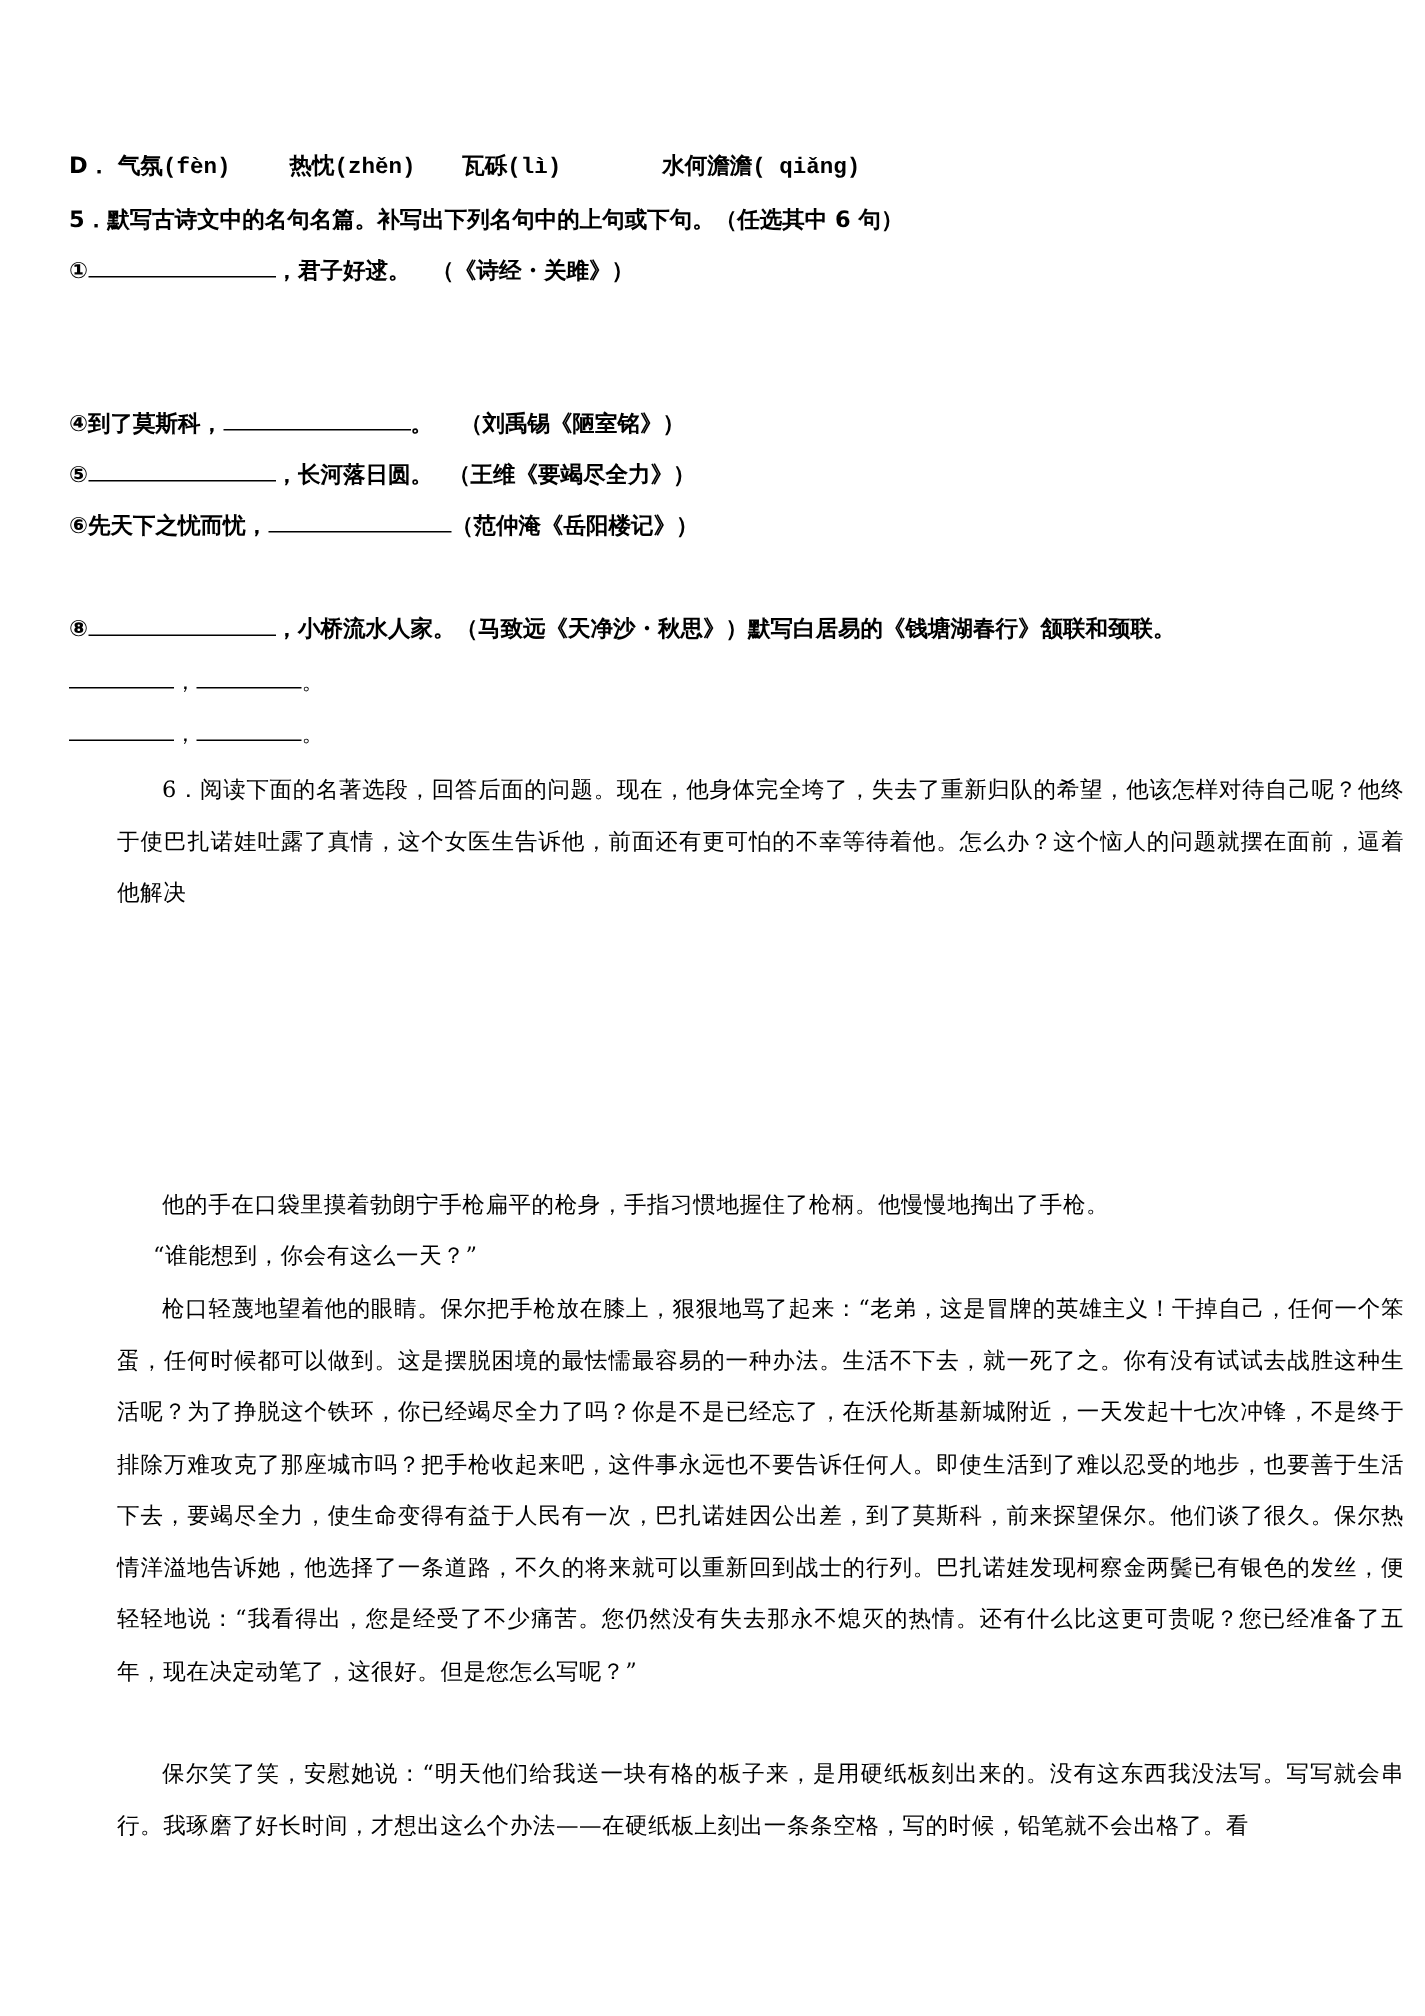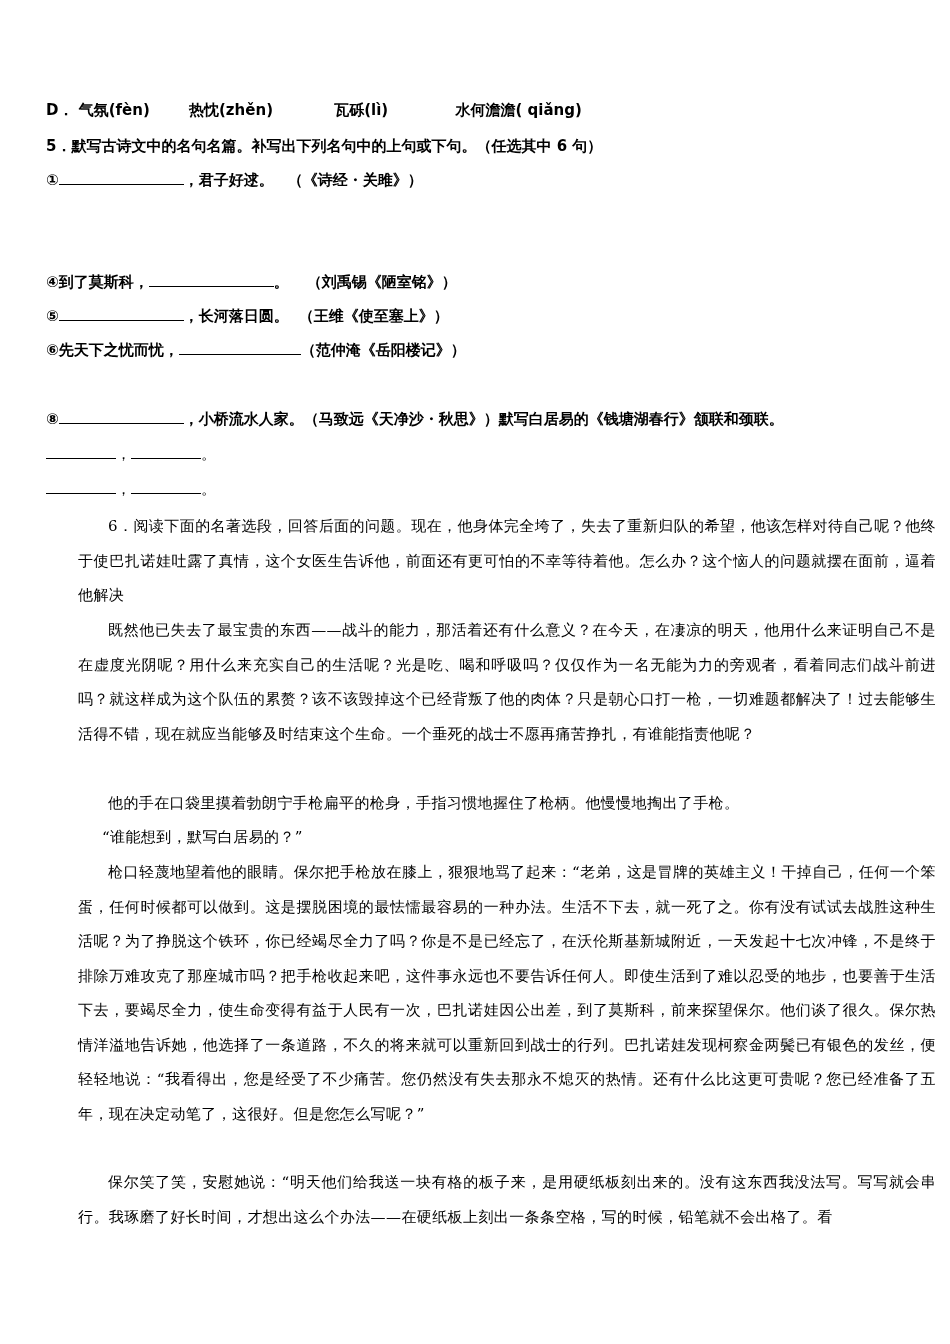--- a/index.html
+++ b/index.html
@@ -51,67 +51,66 @@
       left: 46px;
       width: 858px;
       font-family: "DejaVu Serif", "Liberation Serif", serif;
       font-size: 15px;
       line-height: 34.5px;
       text-align: justify;
       letter-spacing: 0.4px;
       margin-left: 32px;
     }
     .indent { text-indent: 30px; }
-    .opt { display: inline-block; }
+    .opt { display: inline-block; font-family: Liberation Mono, monospace; }
   </style>
 </head>
 <body>
 
 <div class="page">
 
   <div class="line bold" style="top:100px;">
     <span>D．</span>
     <span class="opt" style="margin-right:34px;"><span>气氛</span><span>(fèn)</span></span>
-    <span class="opt" style="margin-right:56px;"><span>热忱</span><span>(zhěn)</span></span>
+    <span class="opt" style="margin-right:26px;"><span>热忱</span><span>(zhěn)</span></span>
     <span class="opt" style="margin-right:62px;"><span>瓦砾</span><span>(lì)</span></span>
     <span class="opt"><span>水何澹澹</span><span>( qiǎng)</span></span>
   </div>
 
   <div class="line bold" style="top:136px;">5．默写古诗文中的名句名篇。补写出下列名句中的上句或下句。（任选其中 6 句）</div>
 
   <div class="line bold" style="top:170px;">
     <span>①</span><span class="blank w125"></span><span>，君子好逑。</span><span class="gap" style="width:14px;"></span><span>（《诗经・关雎》）</span>
   </div>
 
 
 
   <div class="line bold" style="top:272px;">
     <span>④</span><span>到了莫斯科，</span><span class="blank w125"></span><span>。</span><span class="gap" style="width:18px;"></span><span>（刘禹锡《陋室铭》）</span>
   </div>
 
   <div class="line bold" style="top:306px;">
-    <span>⑤</span><span class="blank w125"></span><span>，长河落日圆。</span><span class="gap" style="width:10px;"></span><span>（王维《使至塞上》）</span>
+    <span>⑤</span><span class="blank w125"></span><span>，长河落日圆。</span><span class="gap" style="width:10px;"></span><span>（王维《要竭尽全力》）</span>
   </div>
 
   <div class="line bold" style="top:340px;">
     <span>⑥</span><span>先天下之忧而忧，</span><span class="blank w122"></span><span>（范仲淹《岳阳楼记》）</span>
   </div>
 
 
   <div class="line bold" style="top:409px;">
     <span>⑧</span><span class="blank w125"></span><span>，小桥流水人家。</span><span>（马致远《天净沙・秋思》）默写白居易的《钱塘湖春行》颔联和颈联。</span>
   </div>
 
   <div class="line sans" style="top:444px;">
     <span class="blank w70"></span><span>，</span><span class="blank w70"></span><span>。</span>
   </div>
   <div class="line sans" style="top:479px;">
     <span class="blank w70"></span><span>，</span><span class="blank w70"></span><span>。</span>
   </div>
 
   <div class="prose indent" style="top:509px;">6．阅读下面的名著选段，回答后面的问题。现在，他身体完全垮了，失去了重新归队的希望，他该怎样对待自己呢？他终于使巴扎诺娃吐露了真情，这个女医生告诉他，前面还有更可怕的不幸等待着他。怎么办？这个恼人的问题就摆在面前，逼着他解决</div>
-  <div class="prose indent" style="top:613px;">既然他已失去了最宝贵的东西——战斗的能力，那活着还有什么意义？在今天，在凄凉的明天，他用什么来证明自己不是在虚度光阴呢？用什么来充实自己的生活呢？光是吃、喝和呼吸吗？仅仅作为一名无能为力的旁观者，看着同志们战斗前进吗？就这样成为这个队伍的累赘？该不该毁掉这个已经背叛了他的肉体？只是朝心口打一枪，一切难题都解决了！过去能够生活得不错，现在就应当能够及时结束这个生命。一个垂死的战士不愿再痛苦挣扎，有谁能指责他呢？</div>
   <div class="prose indent" style="top:786px;">他的手在口袋里摸着勃朗宁手枪扁平的枪身，手指习惯地握住了枪柄。他慢慢地掏出了手枪。</div>
-  <div class="prose indent" style="top:820px; text-indent:24px;">“谁能想到，默写白居易的？”</div>
+  <div class="prose indent" style="top:820px; text-indent:24px;">“谁能想到，你会有这么一天？”</div>
   <div class="prose indent" style="top:855px;">枪口轻蔑地望着他的眼睛。保尔把手枪放在膝上，狠狠地骂了起来：“老弟，这是冒牌的英雄主义！干掉自己，任何一个笨蛋，任何时候都可以做到。这是摆脱困境的最怯懦最容易的一种办法。生活不下去，就一死了之。你有没有试试去战胜这种生活呢？为了挣脱这个铁环，你已经竭尽全力了吗？你是不是已经忘了，在沃伦斯基新城附近，一天发起十七次冲锋，不是终于排除万难攻克了那座城市吗？把手枪收起来吧，这件事永远也不要告诉任何人。即使生活到了难以忍受的地步，也要善于生活下去，要竭尽全力，使生命变得有益于人民有一次，巴扎诺娃因公出差，到了莫斯科，前来探望保尔。他们谈了很久。保尔热情洋溢地告诉她，他选择了一条道路，不久的将来就可以重新回到战士的行列。巴扎诺娃发现柯察金两鬓已有银色的发丝，便轻轻地说：“我看得出，您是经受了不少痛苦。您仍然没有失去那永不熄灭的热情。还有什么比这更可贵呢？您已经准备了五年，现在决定动笔了，这很好。但是您怎么写呢？”</div>
   <div class="prose indent" style="top:1165px;">保尔笑了笑，安慰她说：“明天他们给我送一块有格的板子来，是用硬纸板刻出来的。没有这东西我没法写。写写就会串行。我琢磨了好长时间，才想出这么个办法——在硬纸板上刻出一条条空格，写的时候，铅笔就不会出格了。看</div>
 
 </div>
 
 </body></html>

